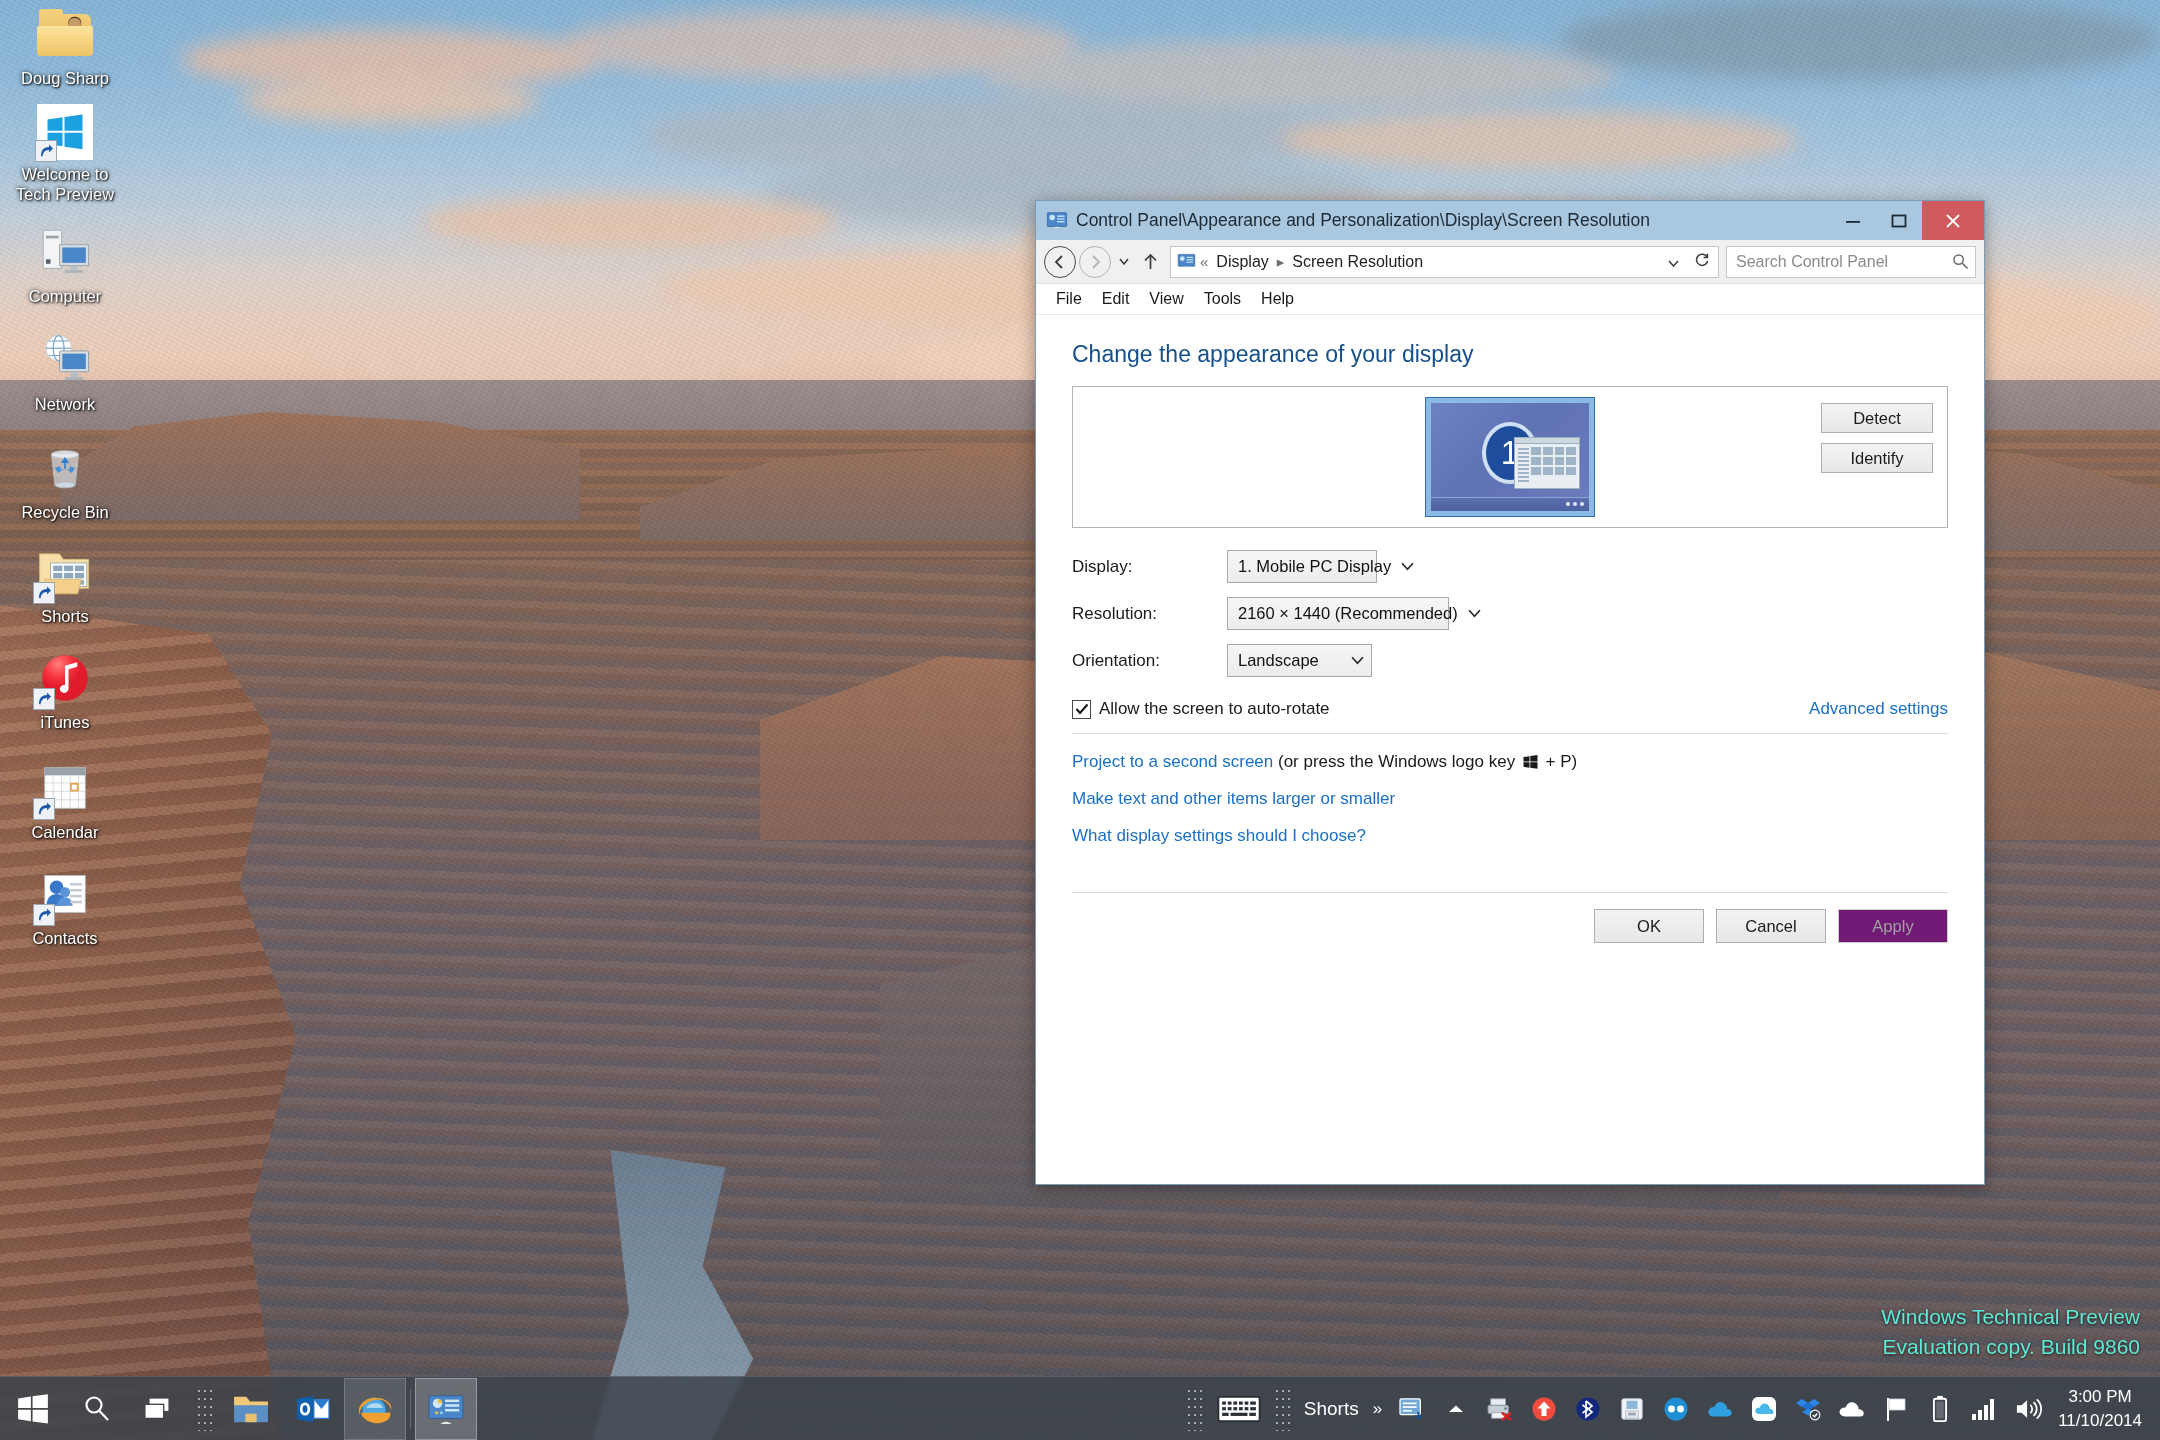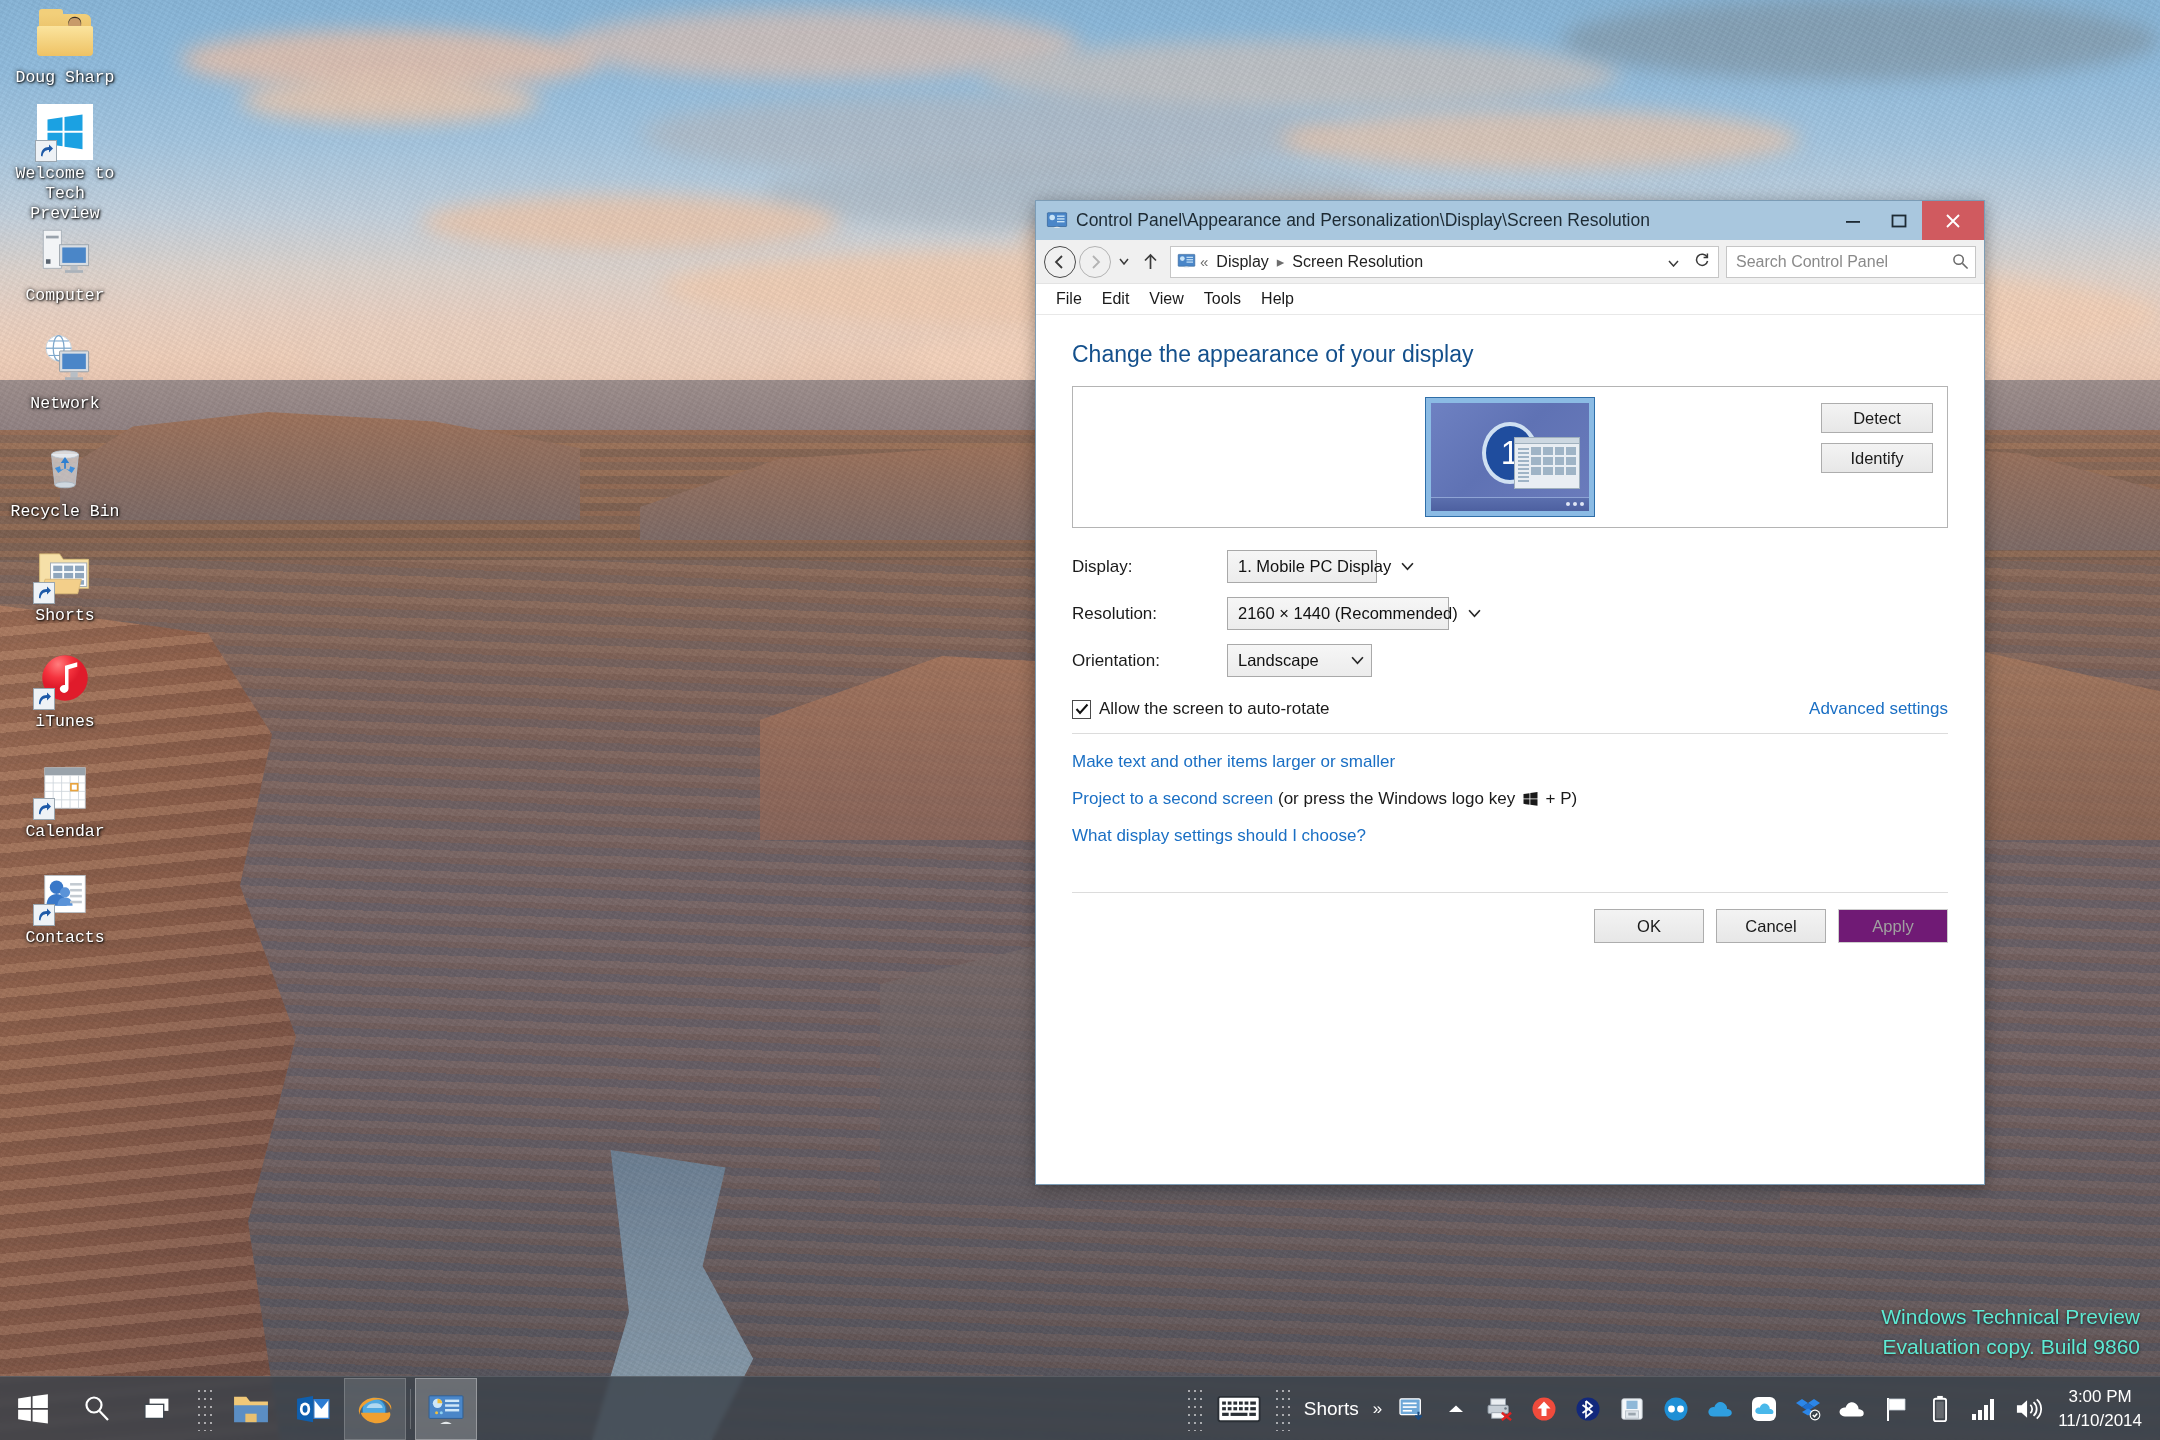--- a/index.html
+++ b/index.html
@@ -80,21 +80,20 @@
       repeating-linear-gradient(27deg, rgba(0,0,0,.10) 0 2px, rgba(255,255,255,.06) 2px 4px),
       repeating-linear-gradient(117deg, rgba(0,0,0,.07) 0 3px, rgba(255,255,255,.05) 3px 6px);
   }
 
   
   #desktop-icons { position: absolute; left: 0; top: 0; width: 160px; }
   .desk-icon {
     position: absolute; width: 120px; left: 5px;
     display: flex; flex-direction: column; align-items: center;
     cursor: default;
-    font-family: Liberation Mono, monospace;
   }
   .desk-icon .glyph {
     width: 60px; height: 60px; position: relative;
     display: flex; align-items: center; justify-content: center;
   }
   .desk-icon .lbl {
     margin-top: 4px; color: #fff; font-size: 16.5px; line-height: 20px;
     text-align: center; text-shadow: 0 0 4px rgba(0,0,0,.95), 1px 1px 2px rgba(0,0,0,.9);
     max-width: 118px; word-wrap: break-word;
   }
@@ -688,30 +687,30 @@
           </svg>
       </div>
       <span class="ctext">Allow the screen to auto-rotate</span>
       <span style="flex:1"></span>
       <span class="link">Advanced settings</span>
     </div>
 
     <div class="divider"></div>
 
     <div class="linkline">
-      <span class="link">Make text and other items larger or smaller</span>
-    </div>
-
-    <div class="linkline">
       <span class="link">Project to a second screen</span><span> (or press the Windows logo key </span><svg class="winkey" viewBox="0 0 48 48">
           <path d="M3 9 L21 6.4 L21 22.6 L3 22.6 Z" fill="#1a1a1a"></path>
           <path d="M23.4 6 L45 3 L45 22.6 L23.4 22.6 Z" fill="#1a1a1a"></path>
           <path d="M3 25 L21 25 L21 41.2 L3 38.6 Z" fill="#1a1a1a"></path>
           <path d="M23.4 25 L45 25 L45 44.6 L23.4 41.6 Z" fill="#1a1a1a"></path>
         </svg><span> + P)</span>
+    </div>
+
+    <div class="linkline">
+      <span class="link">Make text and other items larger or smaller</span>
     </div>
 
     <div class="linkline">
       <span class="link">What display settings should I choose?</span>
     </div>
 
     <div class="actionrow">
       <button class="btn">OK</button>
       <button class="btn">Cancel</button>
       <button class="btn" disabled="">Apply</button>

